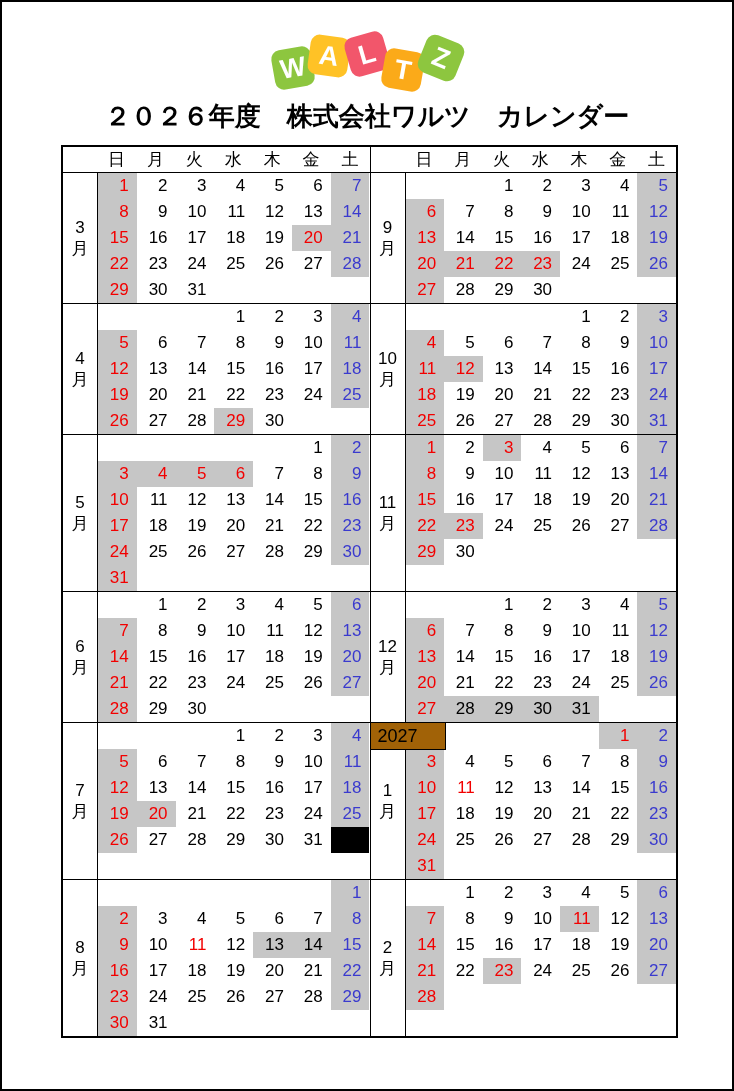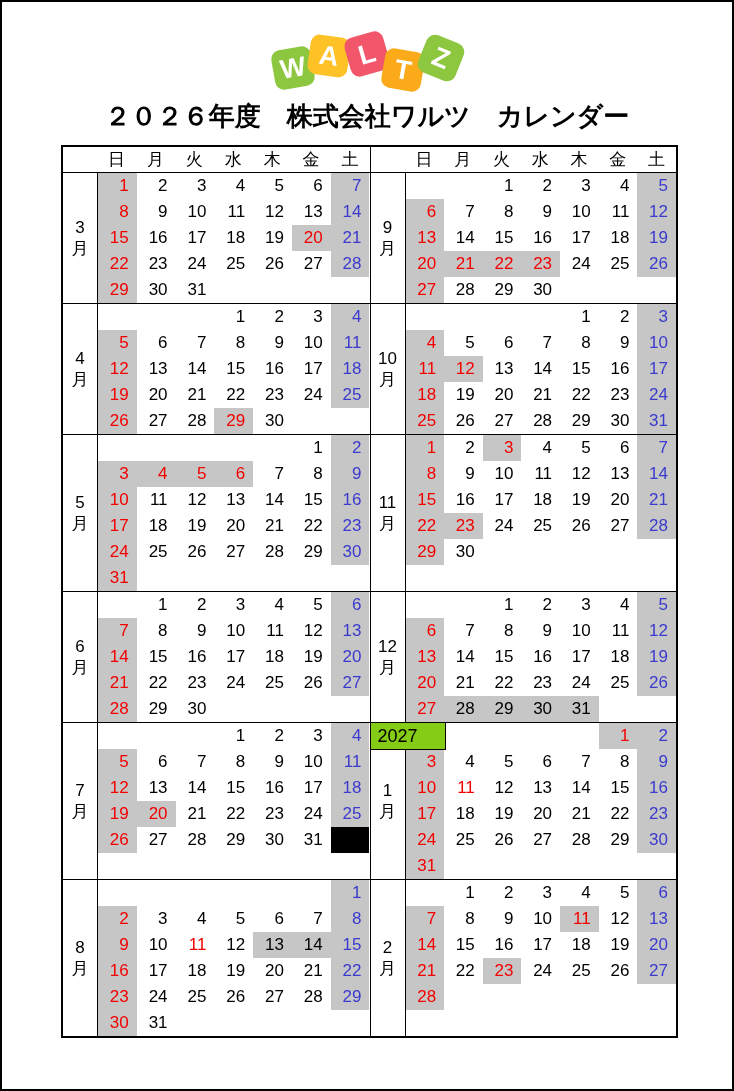--- a/index.html
+++ b/index.html
@@ -41,21 +41,21 @@
             justify-content:center; font-size:17px; line-height:21px; }
   .weeks { flex:1; display:flex; flex-direction:column; }
   .week { display:flex; height:26px; flex:none; }
   .cell { flex:1; text-align:right; padding-right:8px; font-size:17px;
           line-height:26px; box-sizing:border-box; overflow:hidden; }
   .t-r { color:#f20000; }
   .t-b { color:#3a3ace; }
   .bg-g { background:#c6c6c6; }
   .bg-k { background:#000; }
   .year-badge { position:absolute; left:-1px; top:-1px; width:76px; height:28px;
-                background:#84cc16; border:1px solid #000; box-sizing:border-box;
+                background:#a16207; border:1px solid #000; box-sizing:border-box;
                 font-size:18px; line-height:26px; padding-left:7px; z-index:2; }
 </style>
 </head>
 <body>
 
 <div class="page">
   <div class="logo" id="logo">
       <span class="tile" style="background: rgb(141, 198, 63);">W</span>
       <span class="tile" style="background: rgb(255, 194, 38);">A</span>
       <span class="tile" style="background: rgb(242, 86, 107);">L</span>

